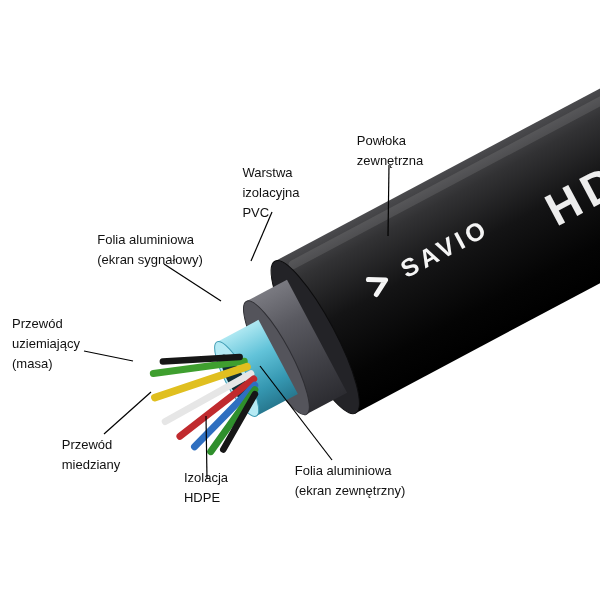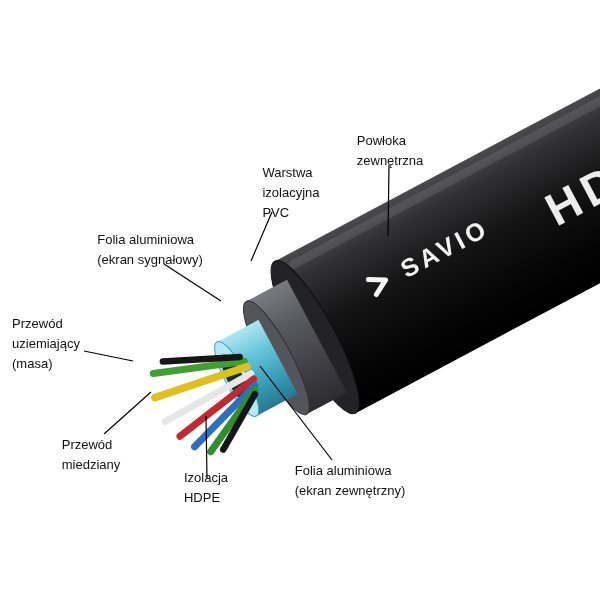--- a/index.html
+++ b/index.html
@@ -92,21 +92,21 @@
       <line x1="164" y1="264" x2="221" y2="301"></line>
       <line x1="84" y1="351" x2="133" y2="361"></line>
       <line x1="104" y1="434" x2="151" y2="392"></line>
       <line x1="207" y1="479" x2="206" y2="416"></line>
       <line x1="332" y1="460" x2="260" y2="366"></line>
     </g>
   </svg>
 
   <div class="label" style="left:390px; top:131px;">Powłoka
 zewnętrzna</div>
-  <div class="label" style="left:271px; top:163px;margin-left:20px;">Warstwa
+  <div class="label" style="left:271px; top:163px;">Warstwa
 izolacyjna
 PVC</div>
   <div class="label" style="left:150px; top:230px;">Folia aluminiowa
 (ekran sygnałowy)</div>
   <div class="label" style="left:46px; top:314px;">Przewód
 uziemiający
 (masa)</div>
   <div class="label" style="left:91px; top:435px;">Przewód
 miedziany</div>
   <div class="label" style="left:206px; top:468px;">Izolacja

